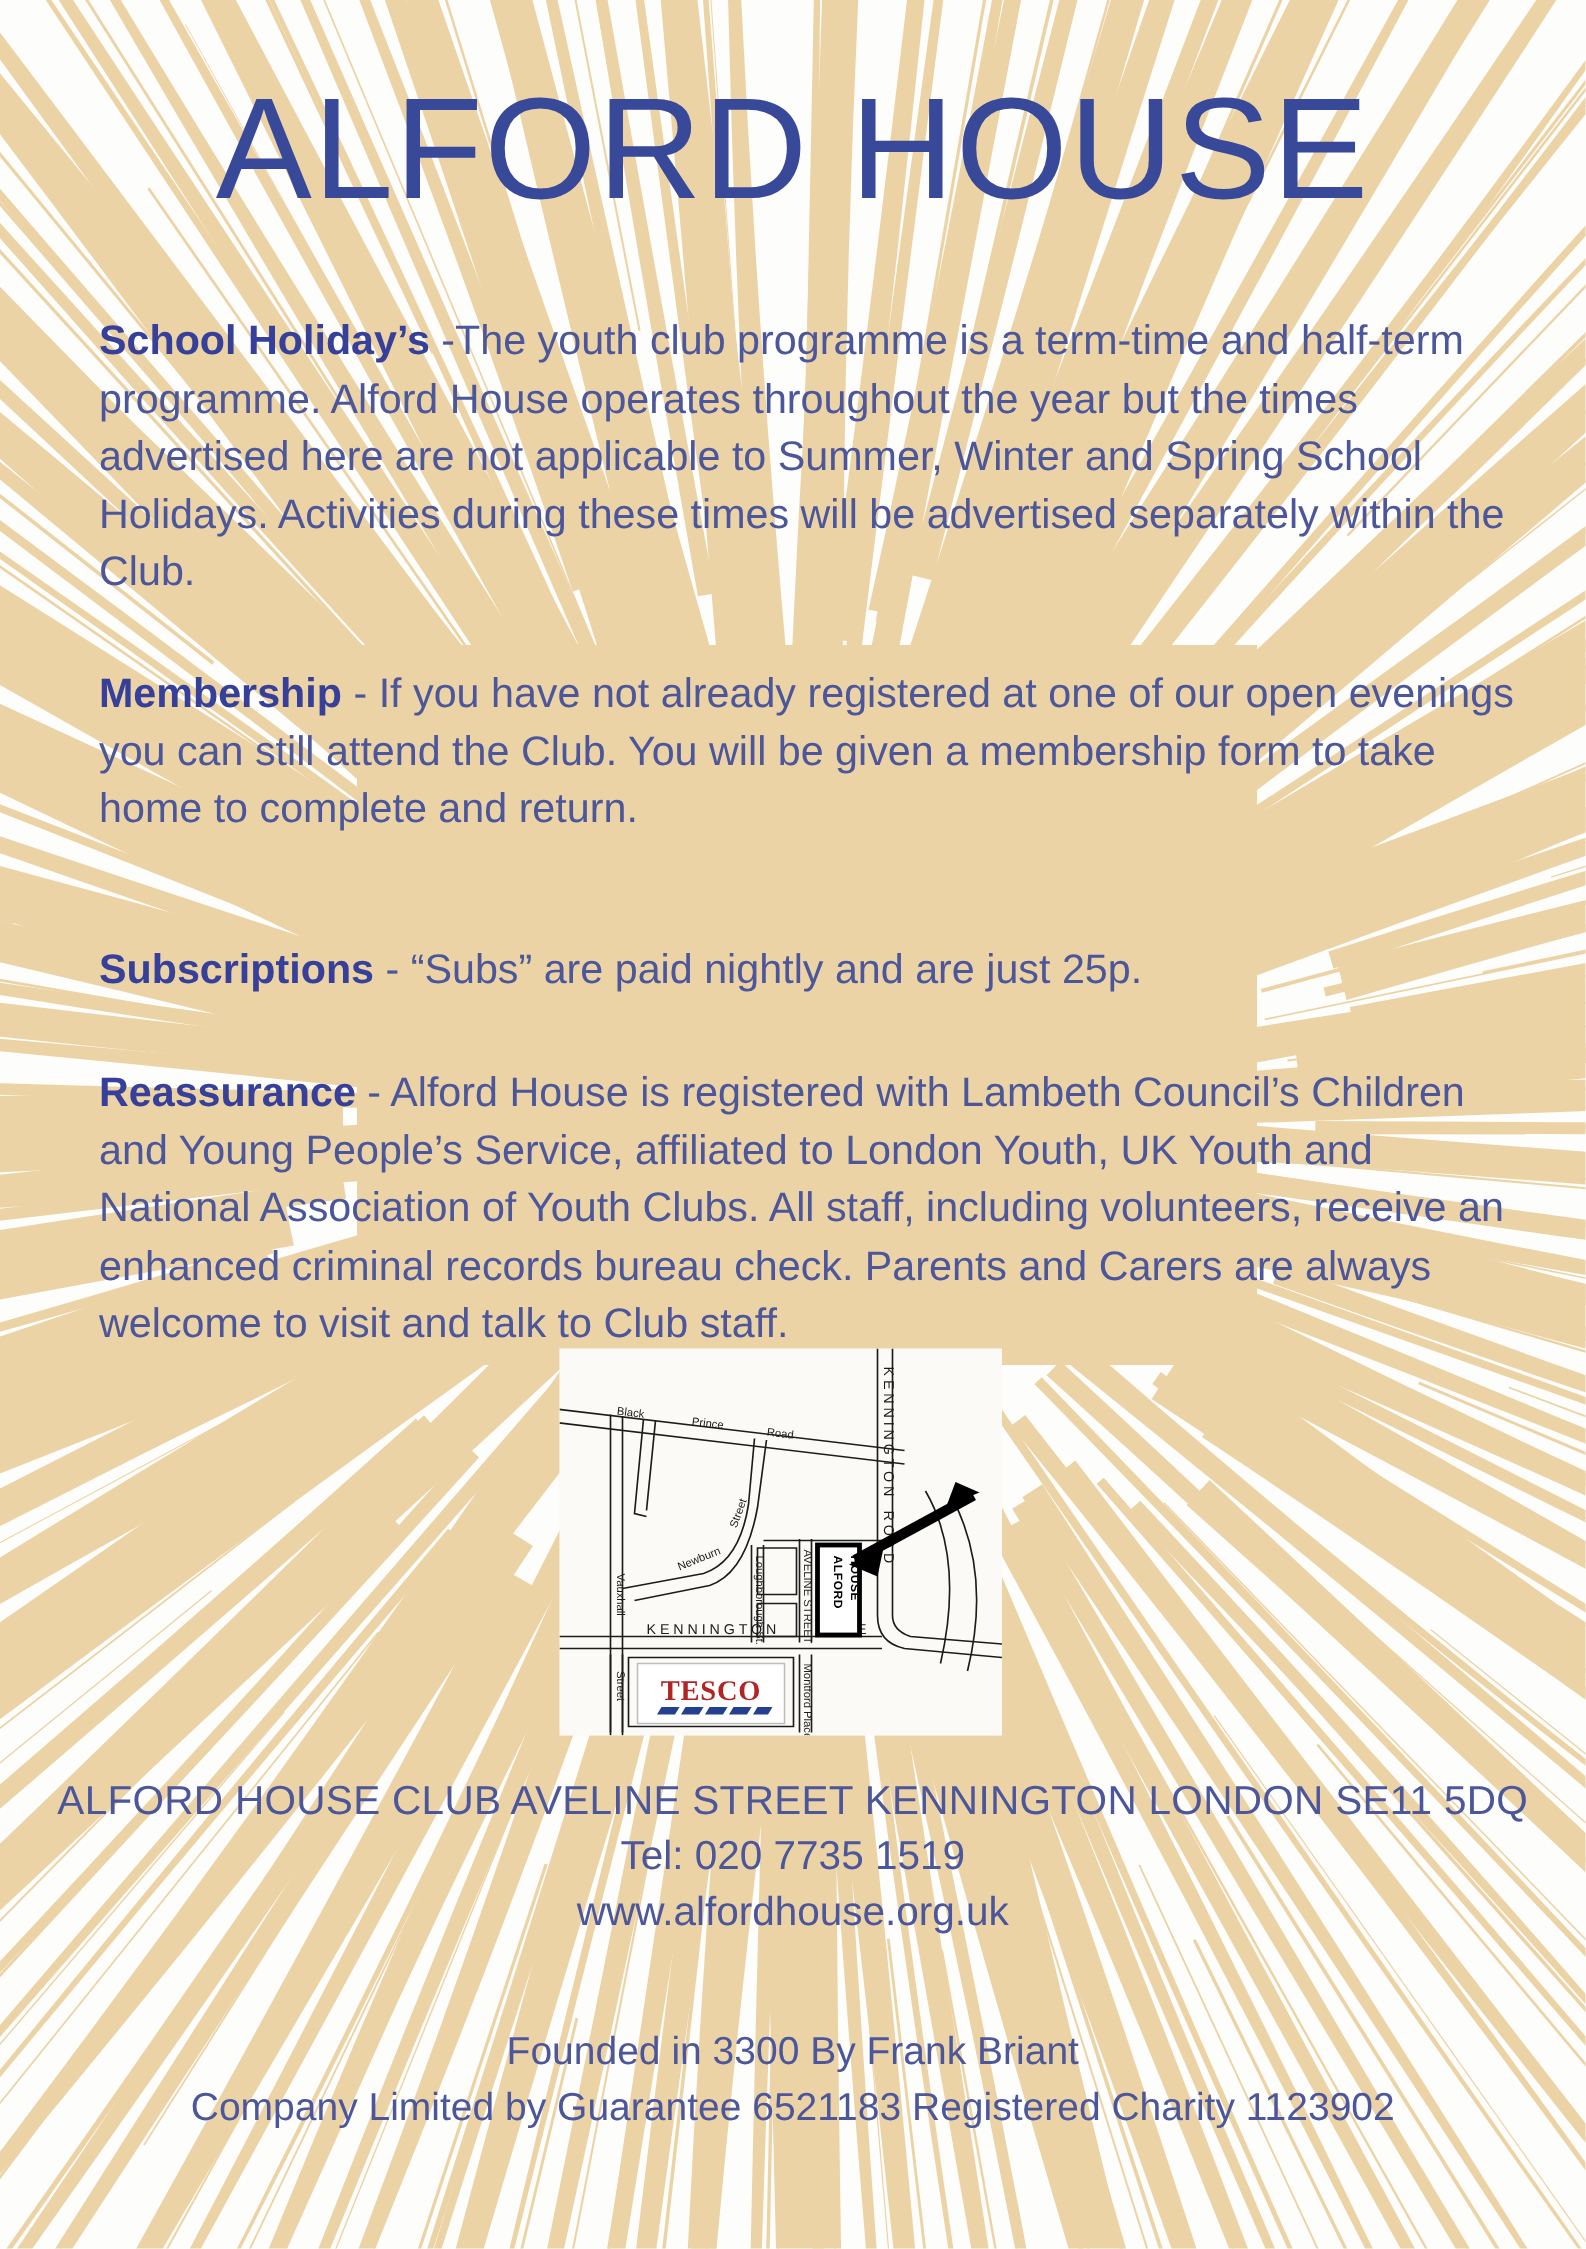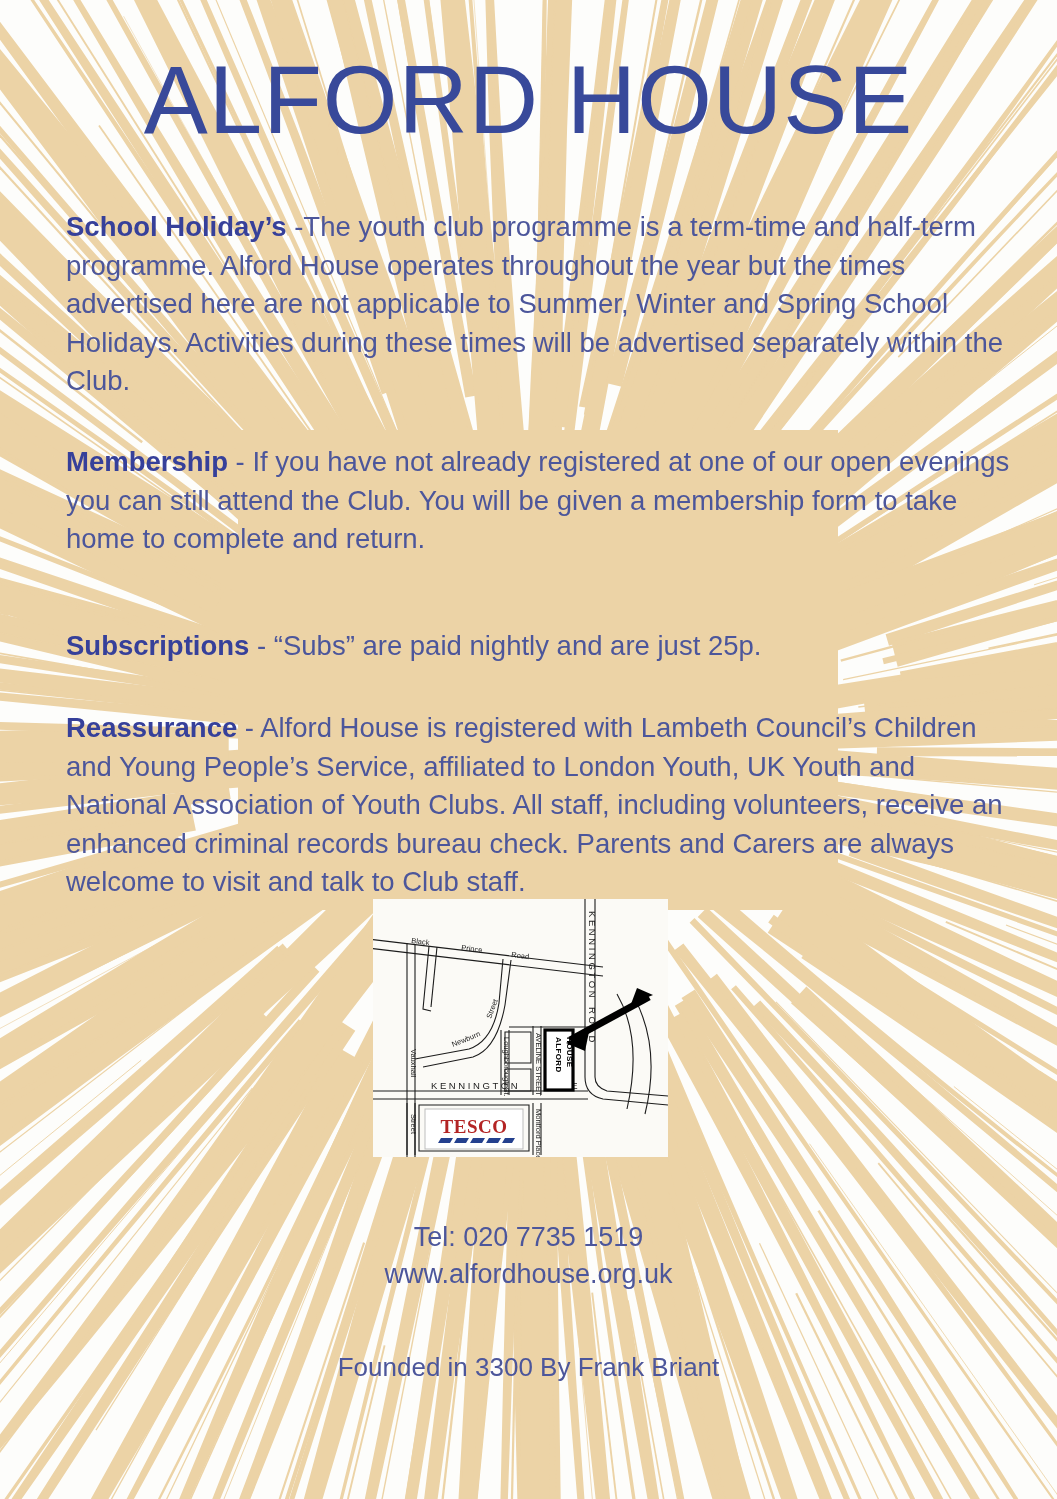--- a/index.html
+++ b/index.html
@@ -513,17 +513,19 @@
           <path d="M68 239 l12 0 l-3 5 l-12 0 Z"></path>
           <path d="M84 239 l12 0 l-3 5 l-12 0 Z"></path>
           <path d="M100 239 l12 0 l-3 5 l-12 0 Z"></path>
           <path d="M116 239 l12 0 l-3 5 l-12 0 Z"></path>
           <path d="M132 239 l10 0 l-3 5 l-10 0 Z"></path>
         </g>
       </g>
     </svg>
   </div>
 
+  <div class="foot" id="f-address">ALFORD HOUSE CLUB  AVELINE STREET   KENNINGTON   LONDON  SE11 5DQ</div>
   <div class="foot" id="f-tel">Tel: 020 7735 1519</div>
   <div class="foot" id="f-web">www.alfordhouse.org.uk</div>
   <div class="foot" id="f-founded">Founded in 3300 By Frank Briant</div>
+  <div class="foot" id="f-company">Company Limited by Guarantee 6521183  Registered Charity 1123902</div>
 
 </div>
 
 </body></html>

